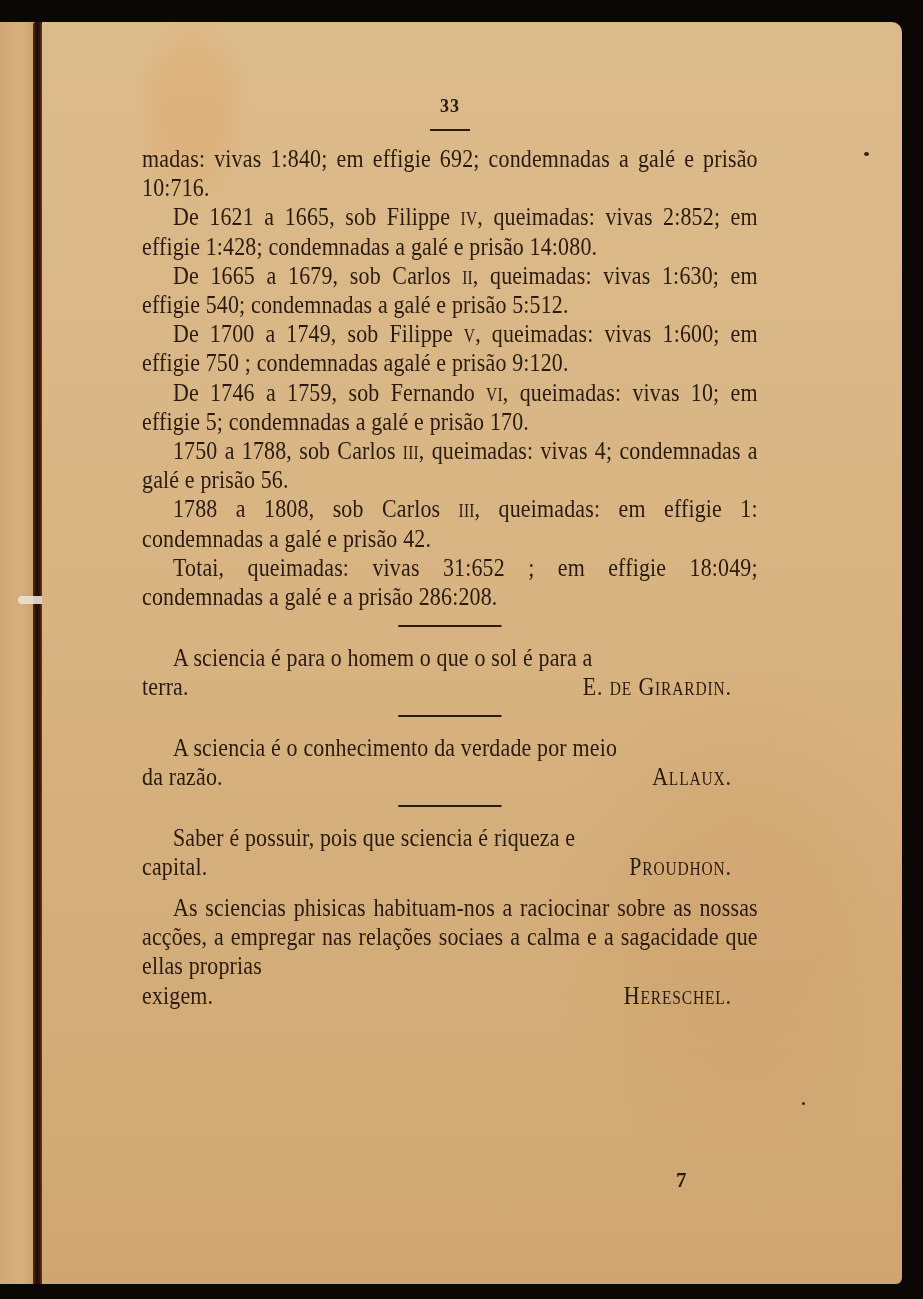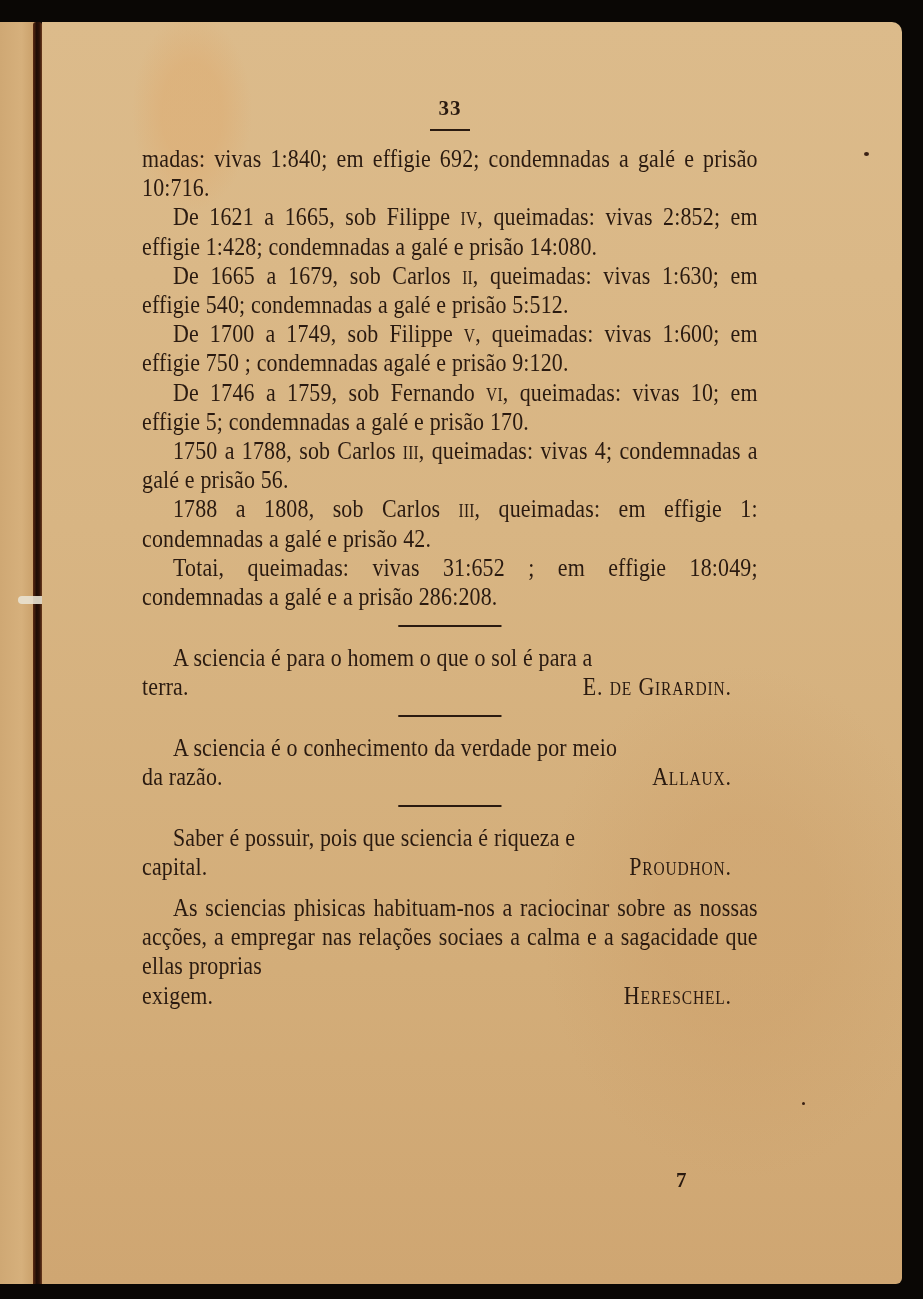--- a/index.html
+++ b/index.html
@@ -65,21 +65,21 @@
     width: 616px;
     font-family: "Liberation Serif", "DejaVu Serif", serif;
     color: #2a1a10;
   }
   .page-number {
     position: absolute;
     top: 74px;
     left: 0;
     width: 616px;
     text-align: center;
-    font-size: 21px;
+    font-size: 18px;
     font-weight: bold;
     letter-spacing: 1px;
   }
   .page-number-rule {
     position: absolute;
     top: 107px;
     left: 288px;
     width: 40px;
     height: 1.5px;
     background: #2a1a10;

